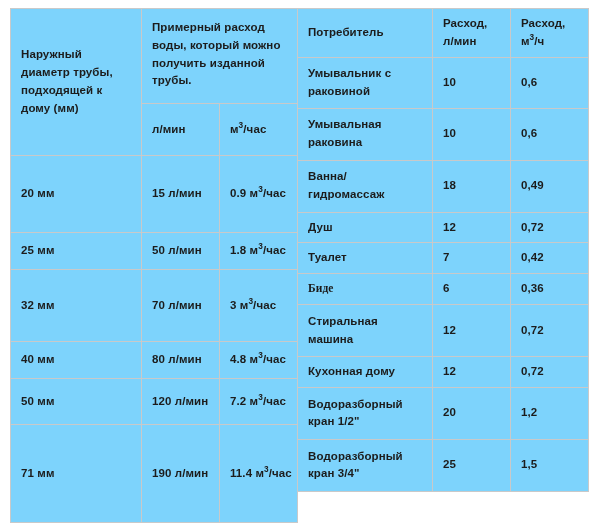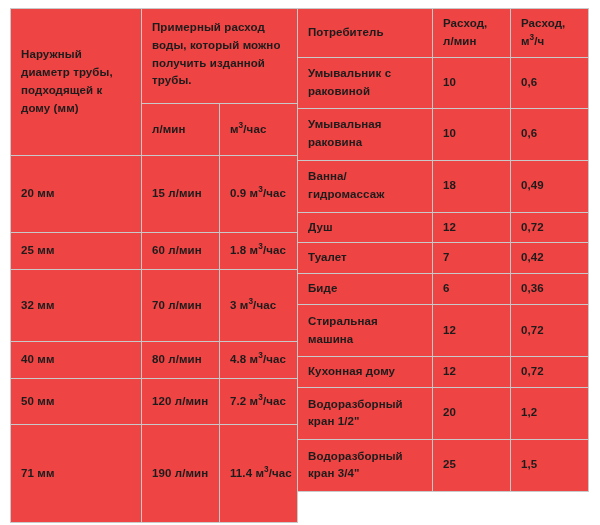--- a/index.html
+++ b/index.html
@@ -28,21 +28,21 @@
     border-collapse: collapse;
     table-layout: fixed;
     background: #e9e9e9;
   }
 
   .grid.left  { left: 10px;  width: 287px; }
   .grid.right { left: 297px; width: 291px; }
 
   .grid td {
     border: 1px solid #c9c9c9;
-    background: #ef4444;
+    background: #7dd3fc;
     color: #1c1c1c;
     font-size: 11.5px;
     line-height: 1.55;
     font-weight: 700;
     letter-spacing: 0.1px;
     padding: 6px 10px;
     vertical-align: middle;
     box-sizing: border-box;
   }
 
@@ -90,21 +90,21 @@
         <td class="hdr nowrap" style="height:52px;">м<sup>3</sup>/час</td>
       </tr>
 
       <tr>
         <td style="height:77px;">20 мм</td>
         <td>15 л/мин</td>
         <td class="nowrap">0.9 м<sup>3</sup>/час</td>
       </tr>
       <tr>
         <td style="height:37px;">25 мм</td>
-        <td>60 л/мин</td>
+        <td>50 л/мин</td>
         <td class="nowrap">1.8 м<sup>3</sup>/час</td>
       </tr>
       <tr>
         <td style="height:72px;margin-left:36px;">32 мм</td>
         <td>70 л/мин</td>
         <td class="nowrap">3 м<sup>3</sup>/час</td>
       </tr>
       <tr>
         <td style="height:37px;">40 мм</td>
         <td>80 л/мин</td>
@@ -155,21 +155,21 @@
         <td style="height:29px;">Душ</td>
         <td>12</td>
         <td>0,72</td>
       </tr>
       <tr>
         <td style="height:29px;">Туалет</td>
         <td>7</td>
         <td>0,42</td>
       </tr>
       <tr>
-        <td style="height:29px;">Биде</td>
+        <td style="height:29px;font-family:Liberation Serif, serif;">Биде</td>
         <td>6</td>
         <td>0,36</td>
       </tr>
       <tr>
         <td style="height:52px;">Стиральная машина</td>
         <td>12</td>
         <td>0,72</td>
       </tr>
       <tr>
         <td style="height:30px;">Кухонная дому</td>

